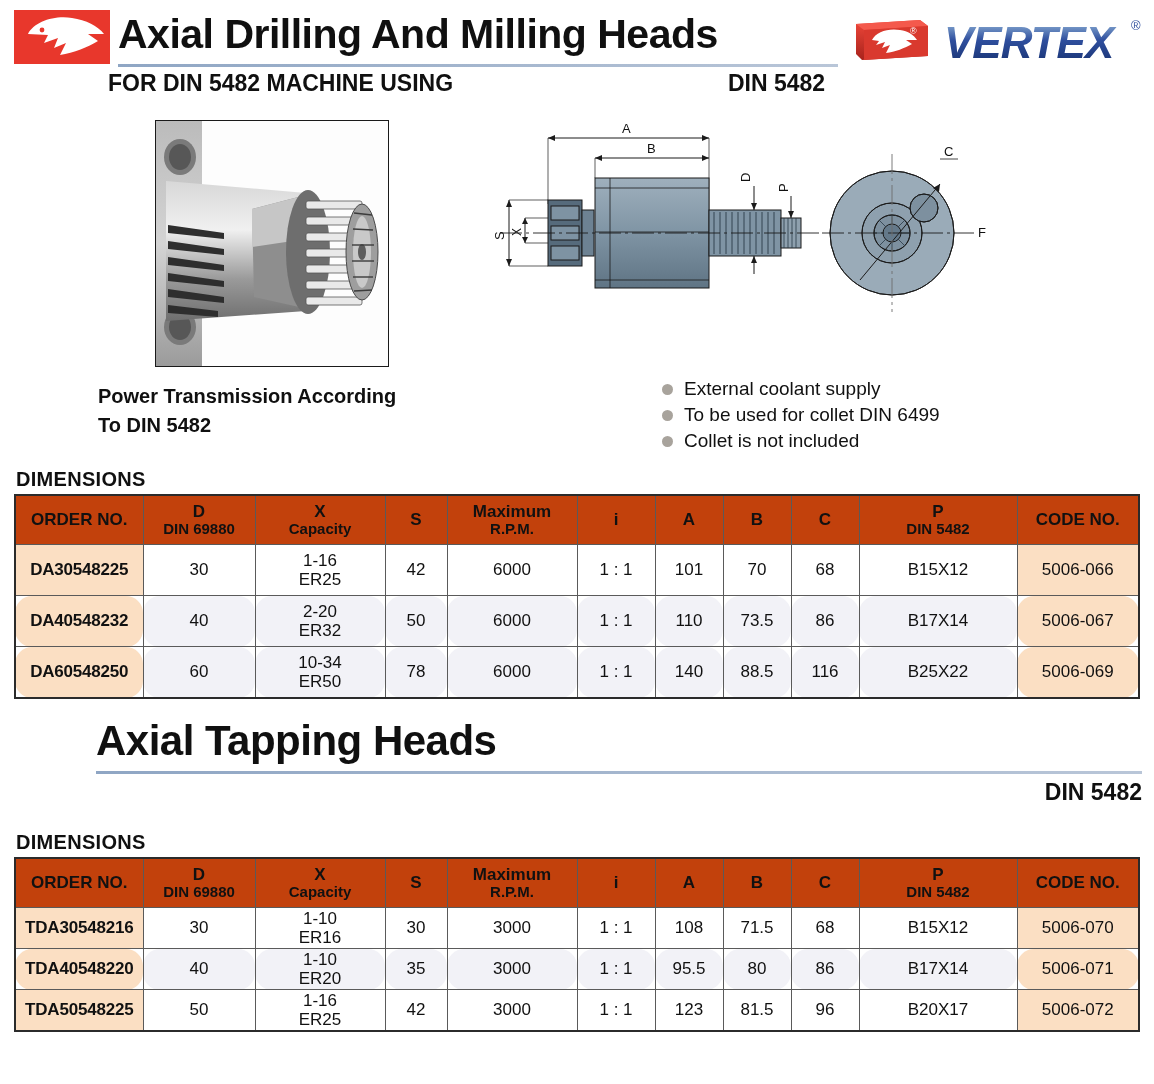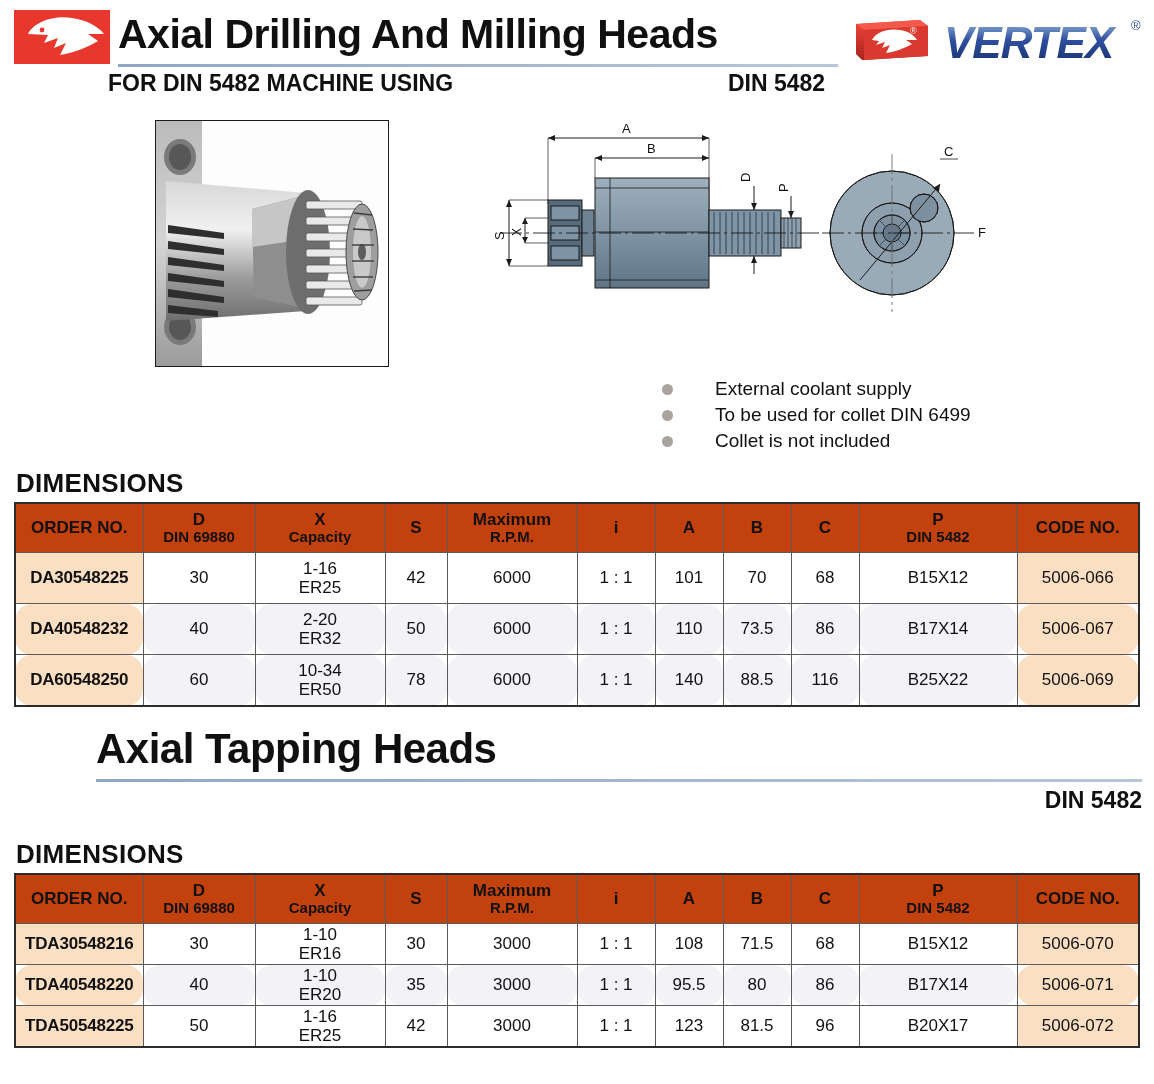--- a/index.html
+++ b/index.html
@@ -48,25 +48,25 @@
     position:absolute;left:98px;top:274px;
     font-size:20px;font-weight:bold;line-height:1.45;white-space:nowrap;
   }
   .drawing{position:absolute;left:492px;top:4px;width:520px;height:210px;}
   .bullets{position:absolute;left:662px;top:270px;}
   .bullet-row{display:flex;align-items:center;margin-bottom:4px;}
   .bullet-dot{
     width:11px;height:11px;border-radius:50%;background:#a8a39c;
     margin-right:11px;flex:0 0 auto;
   }
-  .bullet-text{font-size:19px;white-space:nowrap;color:#111;margin-left:31px;}
+  .bullet-text{font-size:19px;white-space:nowrap;color:#111;}
 
   
   .dim-label{
-    font-size:26px;font-weight:bold;letter-spacing:0.3px;
+    font-size:20px;font-weight:bold;letter-spacing:0.3px;
     margin:0 0 3px 16px;
   }
 
   
   .tbl-wrap{padding:0 14px;}
   table.spec{
     width:1126px;border-collapse:collapse;
     table-layout:fixed;
     border:2px solid #2b2b2b;
   }
@@ -212,20 +212,24 @@
         <line x1="198" y1="92" x2="216" y2="94"></line>
         <line x1="197" y1="108" x2="217" y2="109"></line>
         <line x1="196" y1="124" x2="218" y2="124"></line>
         <line x1="196" y1="140" x2="218" y2="140"></line>
         <line x1="197" y1="156" x2="217" y2="156"></line>
         <line x1="198" y1="170" x2="216" y2="169"></line>
       </g>
     </svg>
   </div>
 
+  <div class="caption">
+    <div>Power Transmission According</div>
+    <div>To DIN 5482</div>
+  </div>
 
   <div class="drawing">
     <svg width="520" height="210" viewBox="0 0 520 210">
       <defs>
         <linearGradient id="bd" x1="0" y1="0" x2="0" y2="1">
           <stop offset="0%" stop-color="#9fb0bd"></stop>
           <stop offset="50%" stop-color="#7f94a4"></stop>
           <stop offset="100%" stop-color="#5f7484"></stop>
         </linearGradient>
       </defs>

